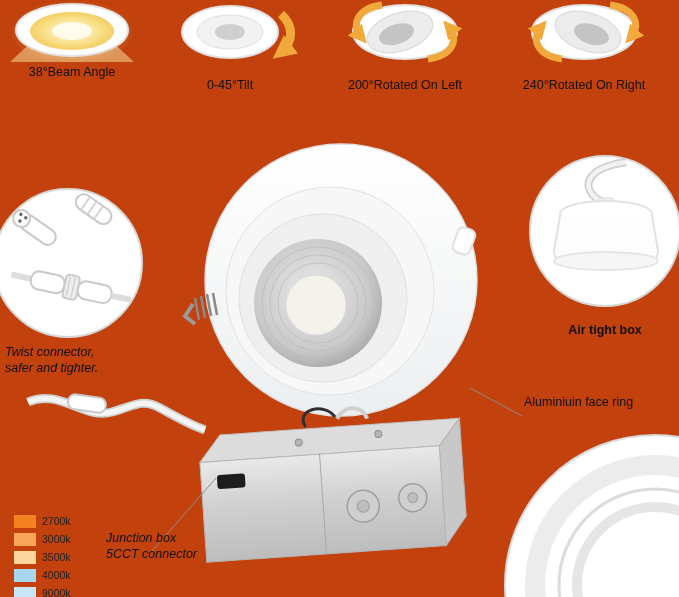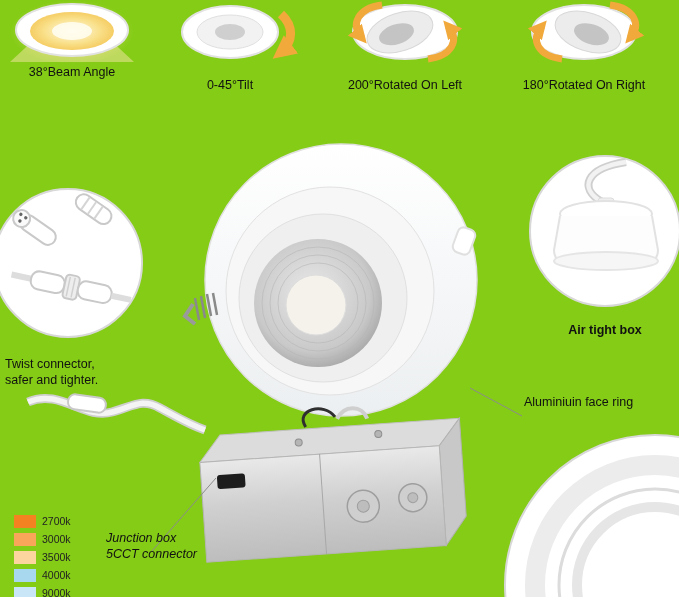--- a/index.html
+++ b/index.html
@@ -1,17 +1,17 @@
 <!DOCTYPE html>
 <html style="--accent: #F2A93B;"><head>
 <meta charset="utf-8">
 <style>
   html,body{margin:0;padding:0;background:#fff;}
   body{font-family:"Liberation Sans", sans-serif;color:#1a1a1a;}
-  .stage{position:relative;width:679px;height:597px;background:#84cc16;overflow:hidden;}
+  .stage{position:relative;width:679px;height:597px;background:#c2410c;overflow:hidden;}
   .stage svg{position:absolute;left:0;top:0;}
   .lbl{position:absolute;font-size:12.5px;line-height:16px;color:#111;}
   .lbl.center{text-align:center;}
   .legend{position:absolute;left:14px;top:512px;}
   .legend-row{display:flex;align-items:center;height:18px;}
   .swatch{width:22px;height:13px;margin-right:6px;display:inline-block;}
   .legend-label{font-size:10.5px;color:#222;}
   .arrow-stroke{stroke:var(--accent,#F2A93B);}
   .arrow-fill{fill:var(--accent,#F2A93B);}
 </style>
@@ -171,23 +171,23 @@
       <circle cx="655" cy="585" r="78" fill="none" stroke="#e6e6e6" stroke-width="10"></circle>
     </g>
 
     <line x1="470" y1="388" x2="522" y2="416" stroke="#8c8c8c" stroke-width="1"></line>
     <line x1="216" y1="478" x2="152" y2="551" stroke="#8c8c8c" stroke-width="1"></line>
   </svg>
 
   <div class="lbl center" style="left:12px;top:64px;width:120px;">38°Beam Angle</div>
   <div class="lbl center" style="left:170px;top:77px;width:120px;">0-45°Tilt</div>
   <div class="lbl center" style="left:330px;top:77px;width:150px;">200°Rotated On Left</div>
-  <div class="lbl center" style="left:509px;top:77px;width:150px;">180°Rotated On Right</div>
-
-  <div class="lbl" style="left:5px;top:356px;width:140px;">
+  <div class="lbl center" style="left:509px;top:77px;width:150px;">240°Rotated On Right</div>
+
+  <div class="lbl" style="left:5px;top:344px;width:140px;font-style:italic;">
     <div>Twist connector,</div>
     <div>safer and tighter.</div>
   </div>
 
   <div class="lbl center" style="left:545px;top:322px;width:120px;font-weight:bold;">Air tight box</div>
 
   <div class="lbl" style="left:524px;top:394px;width:150px;">Aluminiuin face ring</div>
 
   <div class="lbl" style="left:106px;top:530px;width:140px;font-style:italic;">
     <div>Junction box</div>

